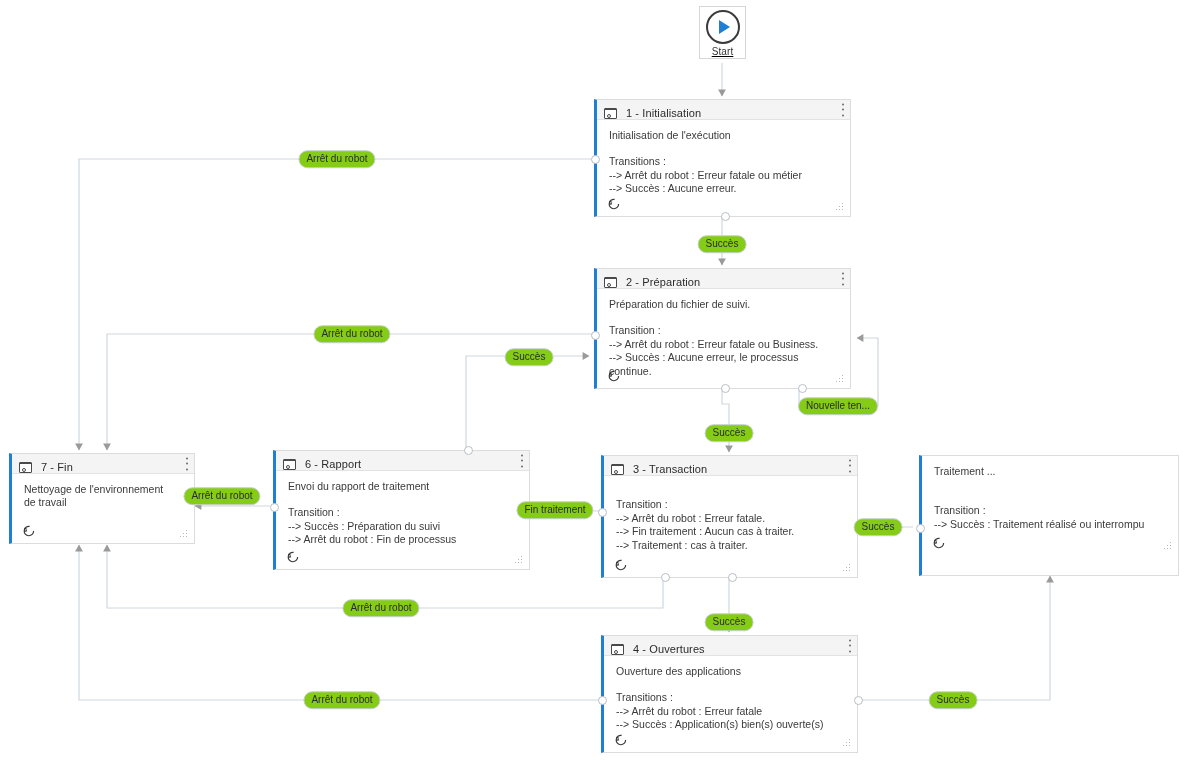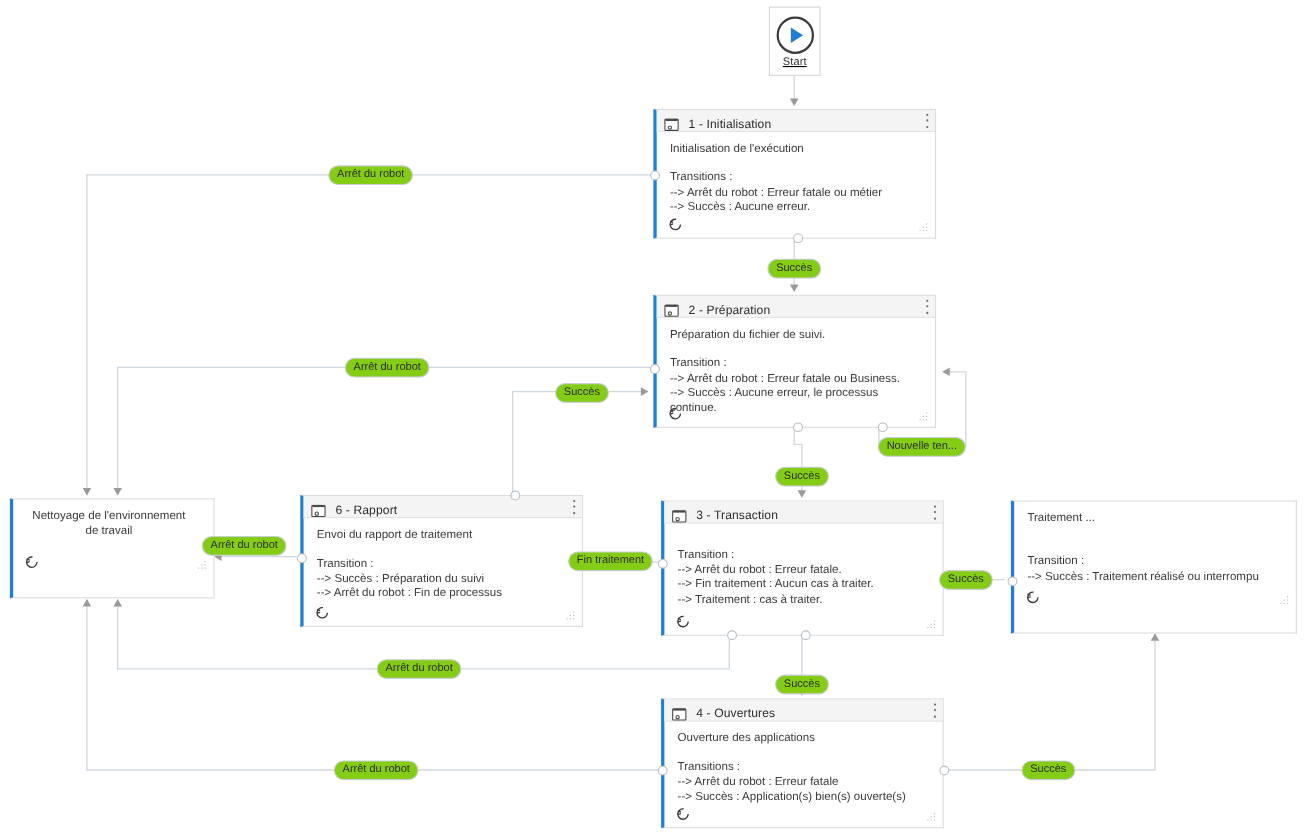--- a/index.html
+++ b/index.html
@@ -181,21 +181,21 @@
 
       <path d="M913,527 L880,527 L880,527 L856,527" marker-end="url(#ar-left)"></path>
 
       <path d="M858,700 L1050,700 L1050,576" marker-end="url(#ar-up)"></path>
 
       <path d="M601,700 L79,700 L79,545" marker-end="url(#ar-up)"></path>
 
     </g>
   </svg>
 
-  <div class="start-node" style="left:699px;top:6px;width:47px;height:63px;text-decoration:underline;">
+  <div class="start-node" style="left:699px;top:6px;width:47px;height:53px;text-decoration:underline;">
     <div class="start-circle">
       <div class="start-tri"></div>
     </div>
     <div class="start-label">Start</div>
   </div>
 
   <div class="node" style="left:594px;top:99px;width:257px;height:118px;">
     <div class="node-header">
       <span class="node-icon"></span>
       <span class="node-title">1 - Initialisation</span>
@@ -397,22 +397,31 @@
         <i style="right:0;bottom:3px"></i>
           <i style="right:3px;bottom:3px"></i>
           <i style="right:0;bottom:6px"></i>
       </span>
     </div>
     <span class="port" style="left:188px;top:-5px;"></span>
     <span class="port" style="left:-6px;top:52px;"></span>
   </div>
 
   <div class="node" style="left:9px;top:453px;width:186px;height:91px;">
-    <div class="node-body">
-      <div class="node-desc" style="max-width:150px;text-align:center;">Nettoyage de l'environnement de travail</div>
+    <div class="node-header">
+      <span class="node-icon"></span>
+      <span class="node-title">7 - Fin</span>
+      <span class="node-menu">
+          <i></i>
+          <i></i>
+          <i></i>
+        </span>
+    </div>
+    <div class="node-body">
+      <div class="node-desc" style="max-width:150px;">Nettoyage de l'environnement de travail</div>
       <span class="node-refresh">
         <svg viewBox="0 0 14 14" width="14" height="14">
             <g fill="none" stroke="#3a3a3a" stroke-width="1.2">
           <path d="M11.6,7 A4.7,4.7 0 1 1 7.6,2.4"></path>
               <path d="M2.2,4.2 L5.0,5.2 M2.2,7.4 L5.0,6.6"></path>
         </g>
           </svg>
       </span>
       <span class="node-resize">
         <i style="right:0;bottom:0"></i>

